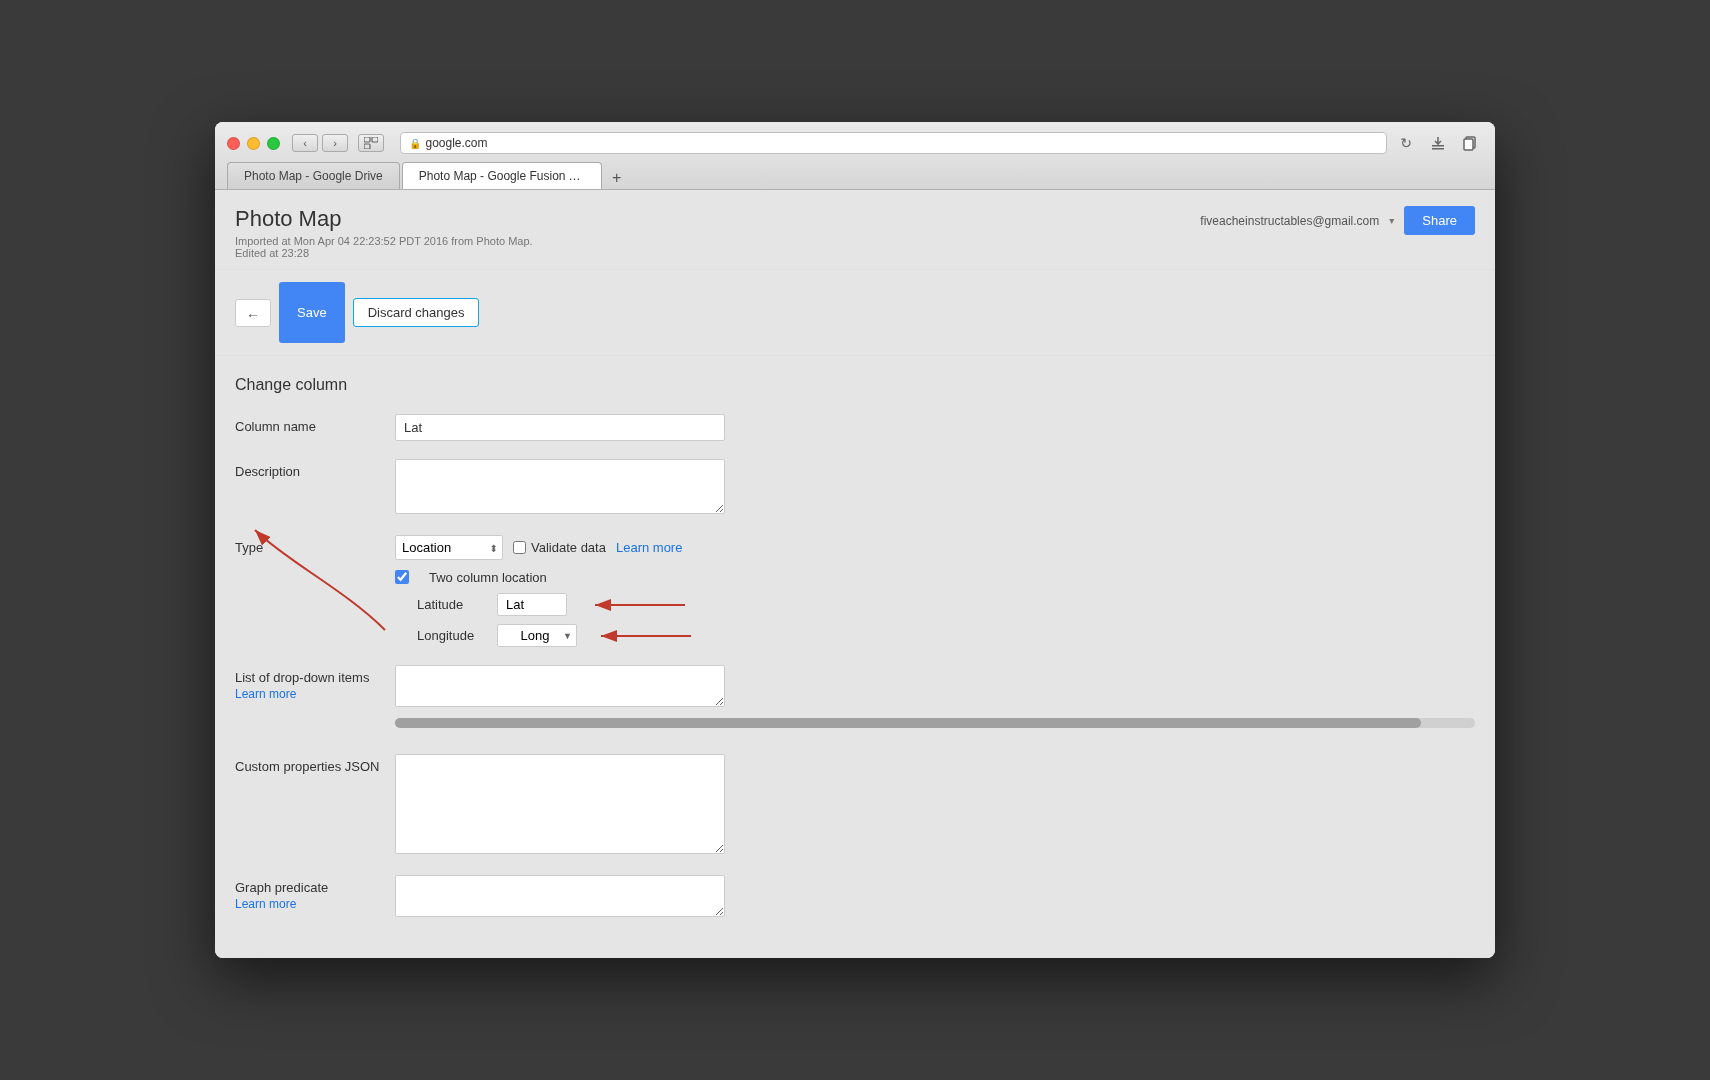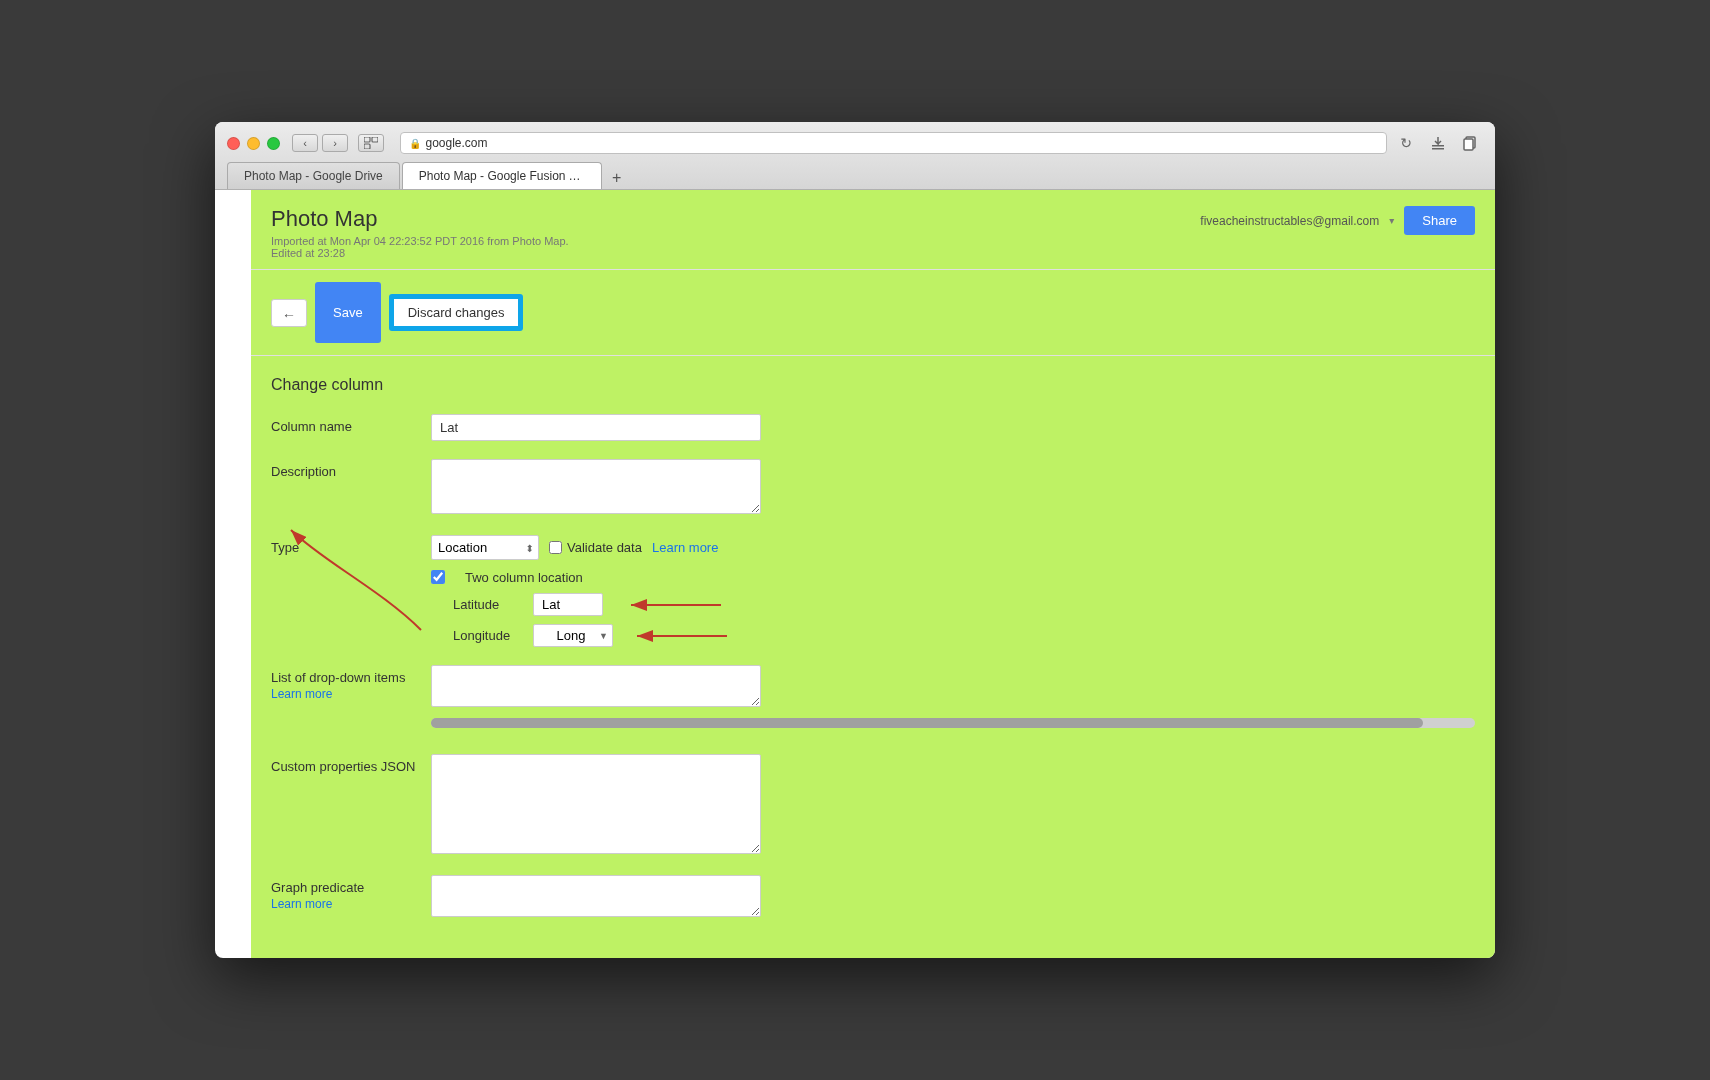--- a/index.html
+++ b/index.html
@@ -174,23 +174,22 @@
       display: flex;
       align-items: center;
       justify-content: center;
       color: #555;
       font-size: 16px;
       cursor: pointer;
     }
 
     
     .app-content {
-      background: #bef264;
+      background: #e5e5e5;
       padding: 0;
-      margin-left: 36px;
     }
 
     .app-header {
       display: flex;
       justify-content: space-between;
       align-items: flex-start;
       padding: 16px 20px 10px 20px;
       border-bottom: 1px solid #e0e0e0;
     }
 
@@ -255,21 +254,21 @@
       background: #4285f4;
       color: white;
       border: none;
       border-radius: 3px;
       padding: 23px 18px;
       font-size: 13px;
       cursor: pointer;
     }
 
     .discard-btn {
-      border: 5px solid #0ea5e9;
+      border: 1px solid #0ea5e9;
       border-radius: 3px;
       background: white;
       padding: 6px 14px;
       font-size: 13px;
       color: #333;
       cursor: pointer;
     }
 
     
     .form-container {

